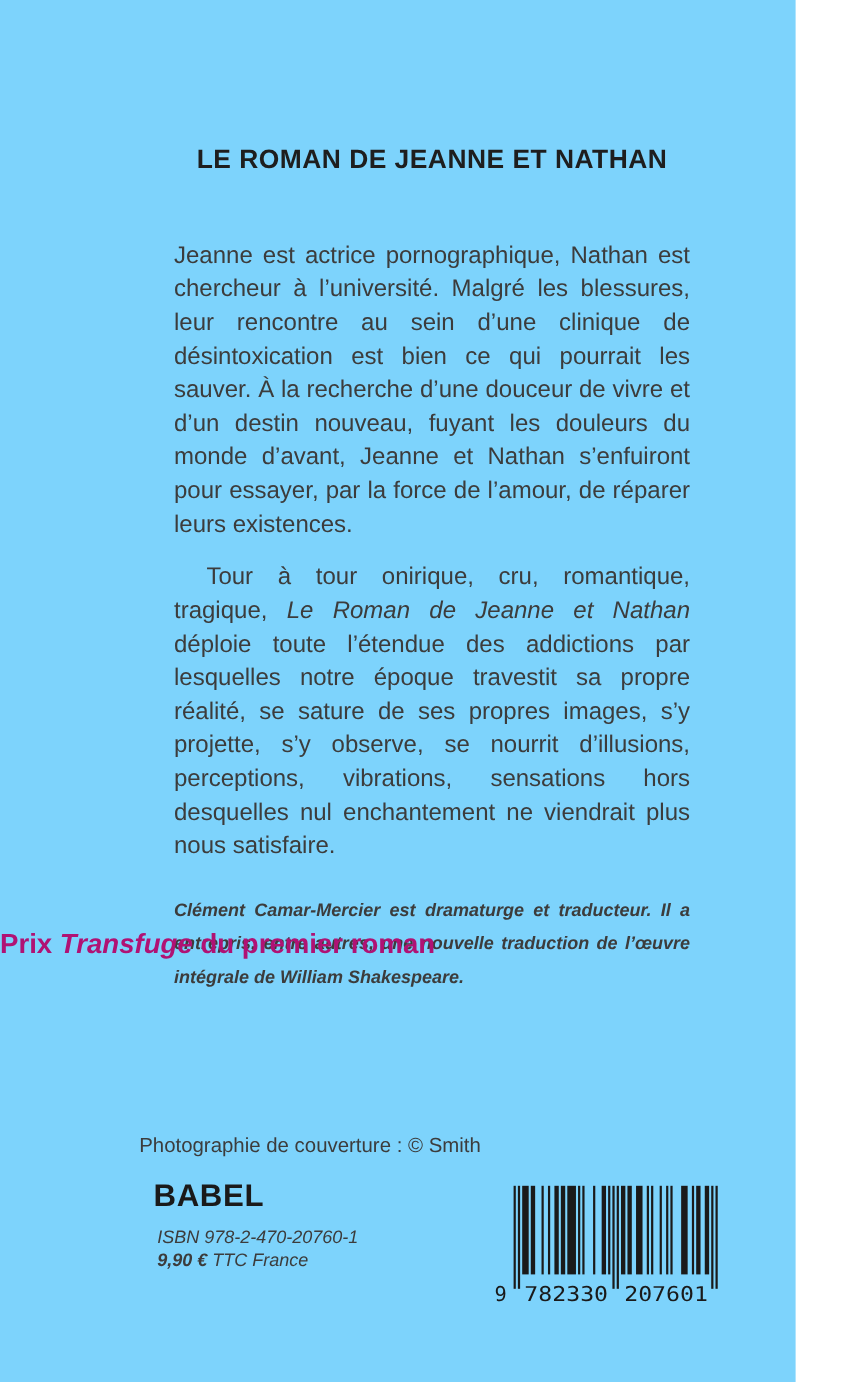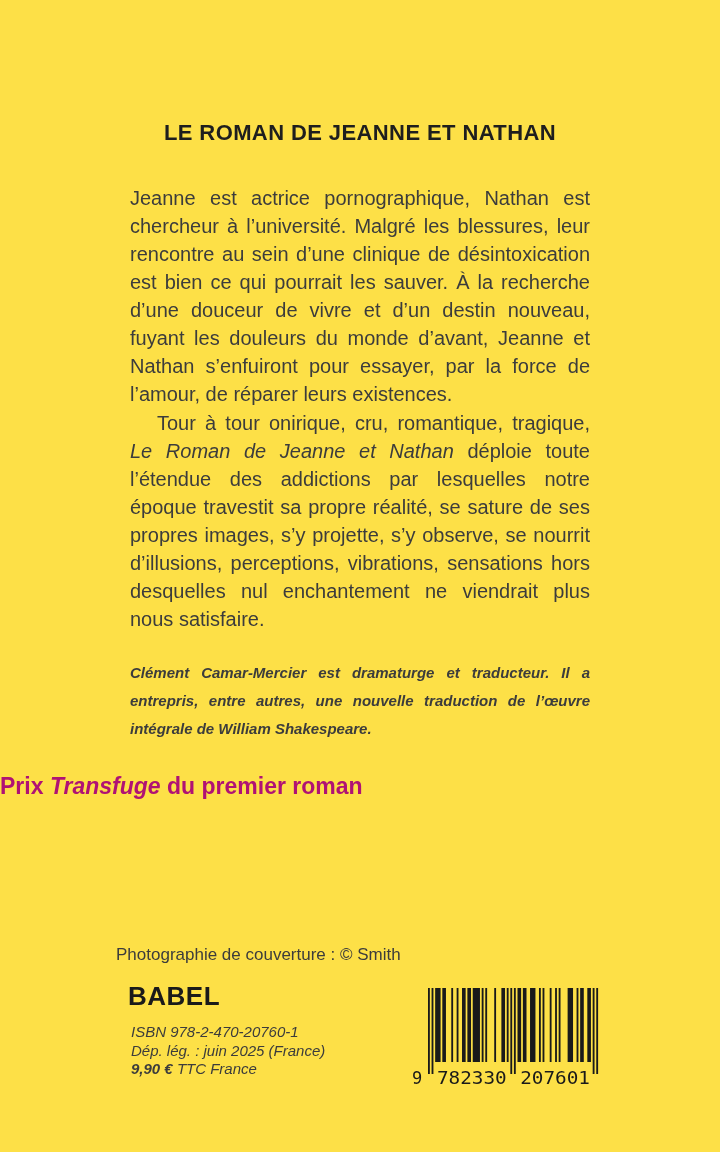--- a/index.html
+++ b/index.html
@@ -2,23 +2,23 @@
 <html lang="fr"><head>
 <meta charset="utf-8">
 <style>
   html, body {
     margin: 0;
     padding: 0;
     background: #ffffff;
   }
   .page {
     position: relative;
-    width: 720px;
+    width: 663px;
     height: 1152px;
-    background: #fde047;
+    background: #7dd3fc;
     overflow: hidden;
     font-family: "Liberation Sans", sans-serif;
   }
   .title {
     position: absolute;
     top: 120px;
     left: 0;
     width: 720px;
     margin: 0;
     text-align: center;
@@ -30,21 +30,21 @@
   .text-block {
     position: absolute;
     left: 129px;
     top: 183px;
     width: 462px;
     font-size: 20px;
     line-height: 28px;
     color: #3c3c3c;
     text-align: justify;
   }
-  .text-block p { margin: 1px; }
+  .text-block p { margin: 16px; }
   .para-indent { text-indent: 27px; }
   .bio {
     margin-top: 26px !important;
     font-style: italic;
     font-size: 15px;
     font-weight: bold;
   }
   .award {
     position: absolute;
     top: 773px;
@@ -103,21 +103,20 @@
   </div>
 
   <div class="award" style="color: rgb(176, 18, 116);"><span>Prix </span><span class="seg-italic">Transfuge</span><span> du premier roman</span></div>
 
   <div class="photo-credit">Photographie de couverture : © Smith</div>
 
   <div class="publisher-logo">BABEL</div>
 
   <div class="legal">
     <div>ISBN 978-2-470-20760-1</div>
-    <div>Dép. lég. : juin 2025 (France)</div>
     <div><span class="seg-bold">9,90 €</span><span> TTC France</span></div>
   </div>
 
   <div class="barcode">
     <svg id="barcode-svg" width="192" height="100" xmlns="http://www.w3.org/2000/svg">
         <rect x="18.00" y="0" width="1.84" height="86" fill="#1a1a1a"></rect>
         <rect x="21.58" y="0" width="1.84" height="86" fill="#1a1a1a"></rect>
         <rect x="25.16" y="0" width="5.42" height="74" fill="#1a1a1a"></rect>
         <rect x="32.32" y="0" width="3.63" height="74" fill="#1a1a1a"></rect>
         <rect x="41.27" y="0" width="1.84" height="74" fill="#1a1a1a"></rect>

